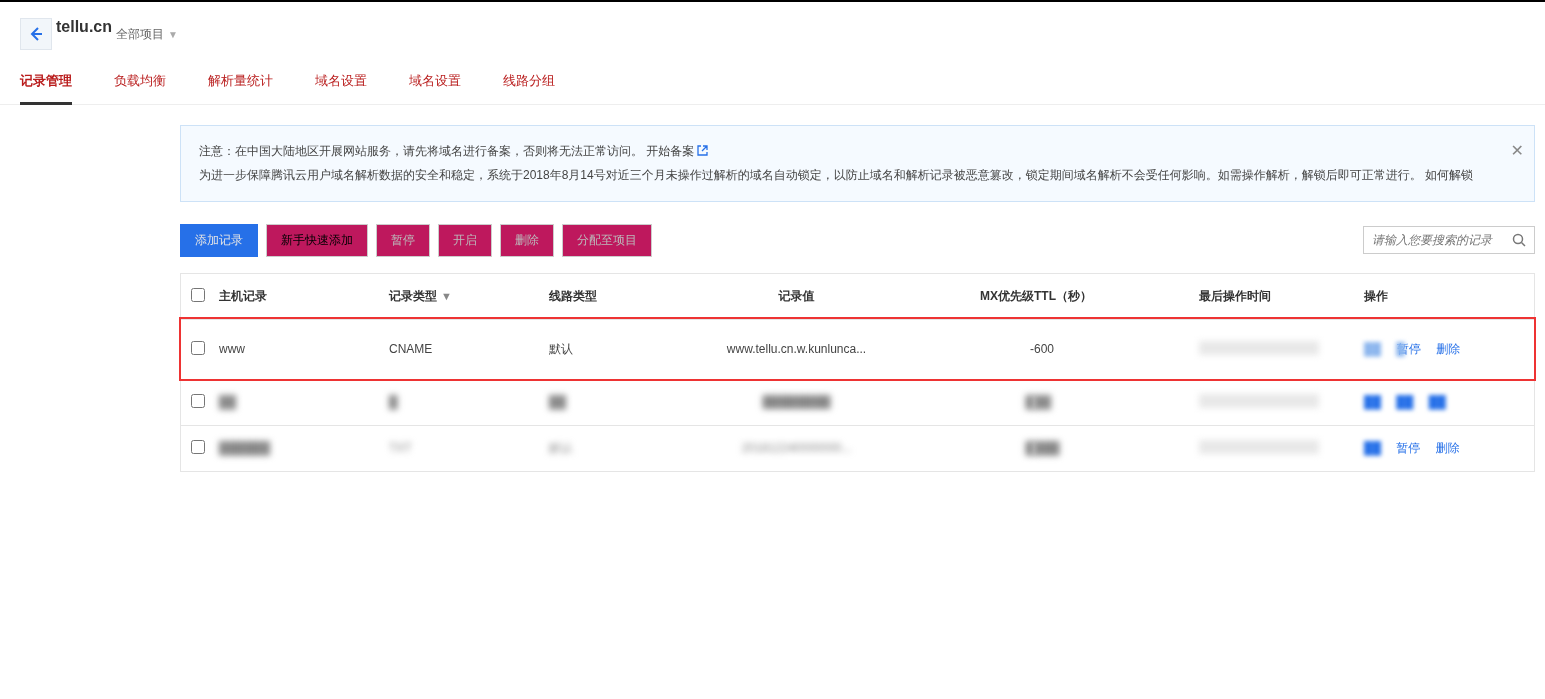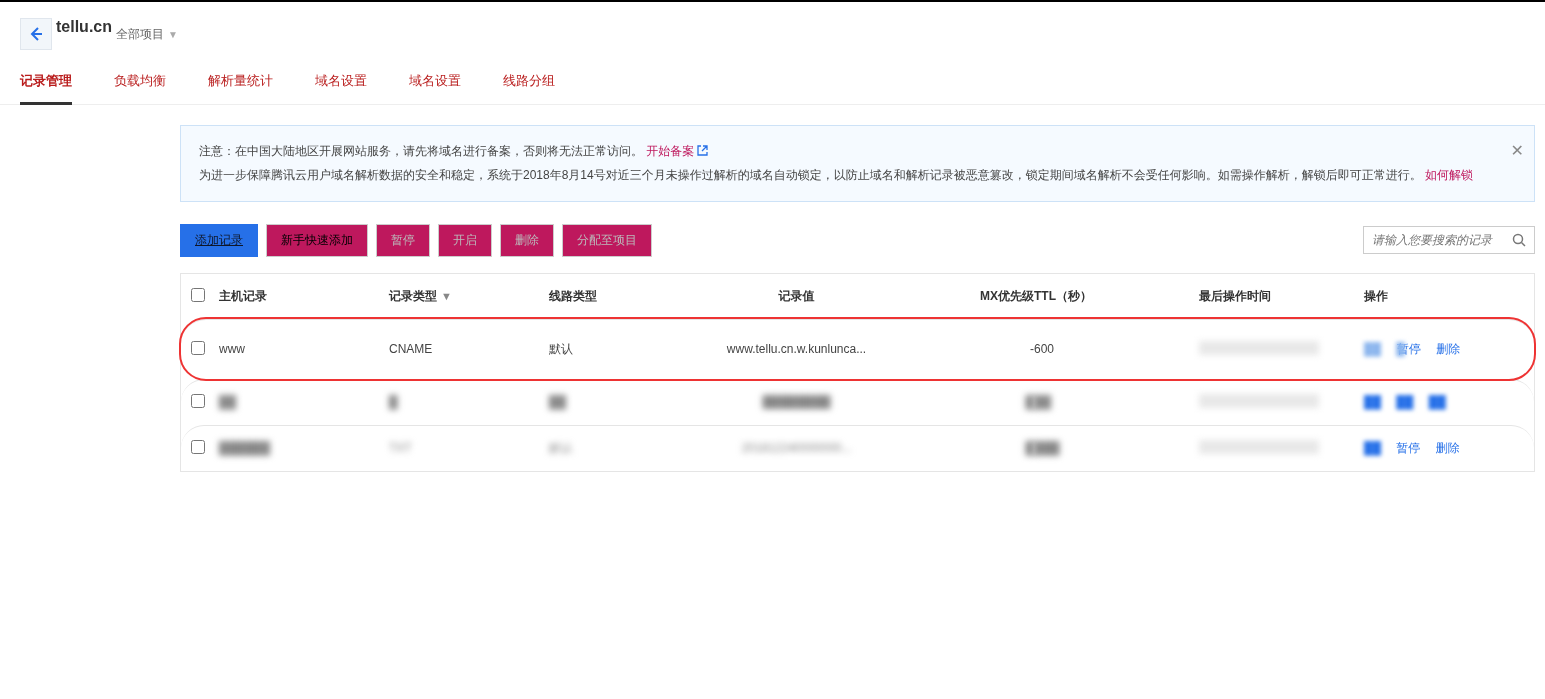--- a/index.html
+++ b/index.html
@@ -53,21 +53,21 @@
 
     .notice {
       border: 1px solid #cde2f7;
       background: #f5faff;
       padding: 14px 36px 14px 18px;
       margin-right: 10px;
       position: relative;
       color: #444;
       line-height: 1.9;
     }
-    .notice a { color: #be185d; text-decoration: none; }
+    .notice a { color: #404040; text-decoration: none; }
     .notice .close {
       position: absolute;
       right: 10px; top: 10px;
       color: #888;
       font-size: 16px;
       cursor: pointer;
     }
     .ext-icon {
       display: inline-block;
       vertical-align: -1px;
@@ -81,21 +81,21 @@
       padding-right: 10px;
     }
     .btn {
       padding: 7px 14px;
       font-size: 12px;
       border: 1px solid #ccc;
       background: #be185d;
       cursor: pointer;
       margin-right: 8px;
     }
-    .btn.primary { background: #2670e8; border-color: #2670e8; color: #0f172a; text-decoration: underline; }
+    .btn.primary { background: #2670e8; border-color: #2670e8; color: #e5e5e5; }
     .btn.disabled { color: #bbb; cursor: not-allowed; }
     .search-wrap {
       margin-left: auto;
       display: flex;
       border: 1px solid #ccc;
     }
     .search-wrap input {
       border: none;
       padding: 6px 8px;
       width: 140px;
@@ -117,21 +117,21 @@
       margin-right: 10px;
     }
     .thead, .trow {
       display: flex;
       align-items: center;
       border-top: 1px solid #e5e5e5;
       min-height: 46px;
       padding: 0 10px;
     }
     .thead { font-weight: 600; color: #333; }
-    .trow { color: #444; border-radius: 25px; }
+    .trow { color: #444; }
     .trow.highlight {
       outline: 2px solid #e33;
       position: relative;
       z-index: 2;
       min-height: 60px;
     }
     .cb { width: 28px; flex: 0 0 28px; }
     .cb input { width:14px; height:14px; }
     .c-host { flex: 0 0 170px; }
     .c-type { flex: 0 0 160px; }

